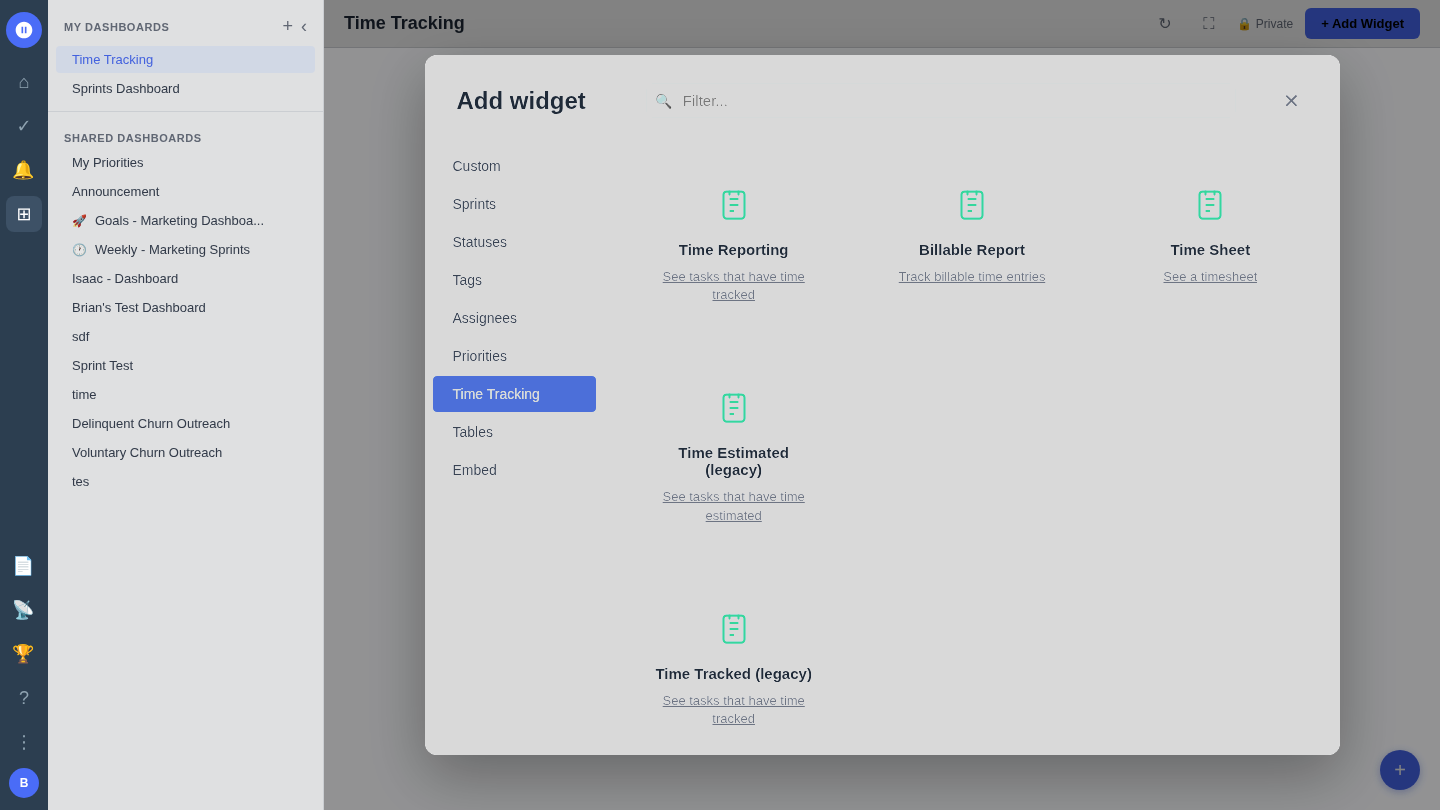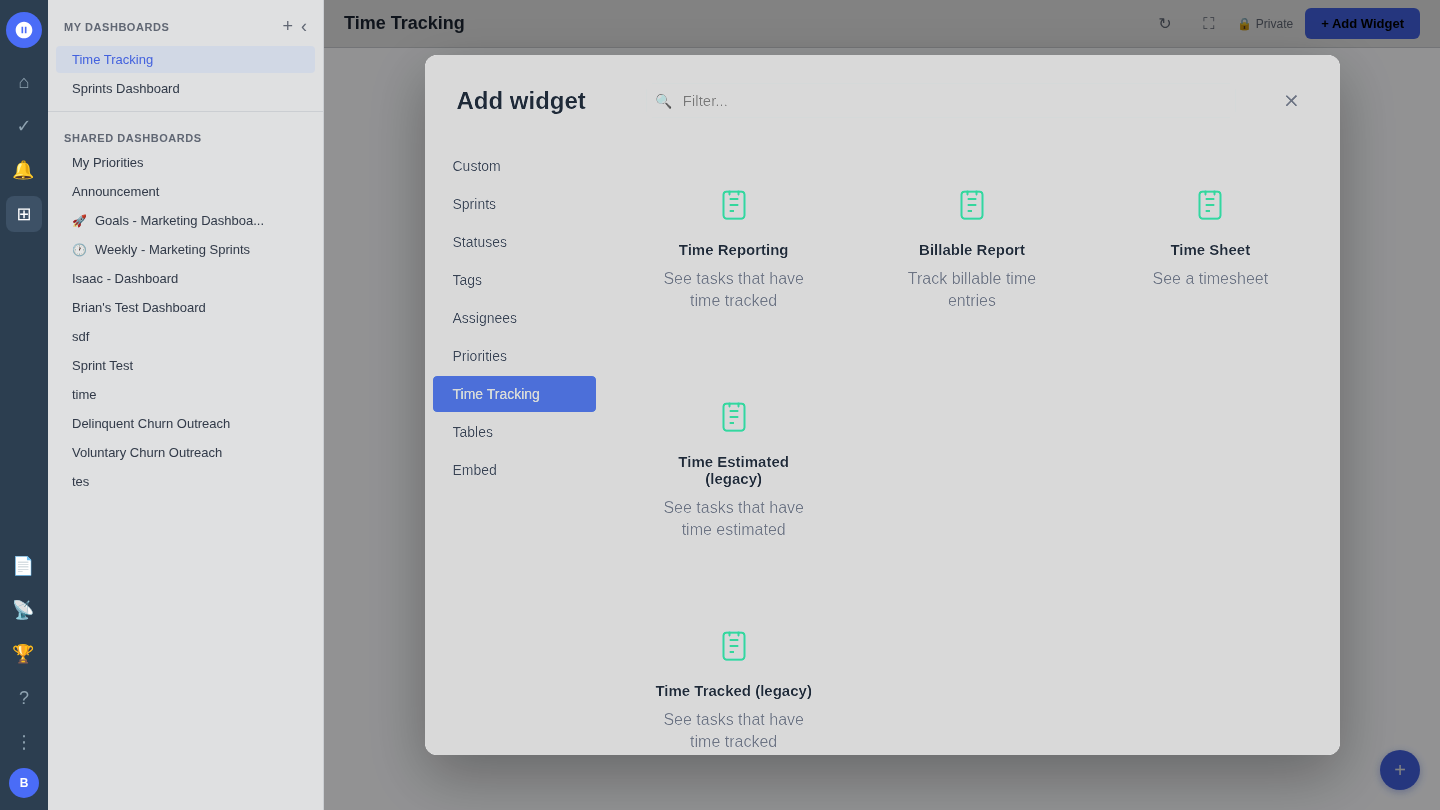--- a/index.html
+++ b/index.html
@@ -236,24 +236,25 @@
       color: #34d399;
       font-size: 32px;
     }
     .widget-card-title {
       font-size: 15px;
       font-weight: 600;
       color: #1f2937;
       text-align: center;
     }
     .widget-card-desc {
-      font-size: 16px;
+      font-size: 13px;
       color: #6b7280;
       text-align: center;
       line-height: 1.4;
+      text-decoration: underline;
     }
     .widget-card-icon svg {
       width: 36px; height: 36px;
     }
 
     
     .avatar-circle {
       width: 30px; height: 30px;
       border-radius: 50%;
       background: #4a6cf7;

